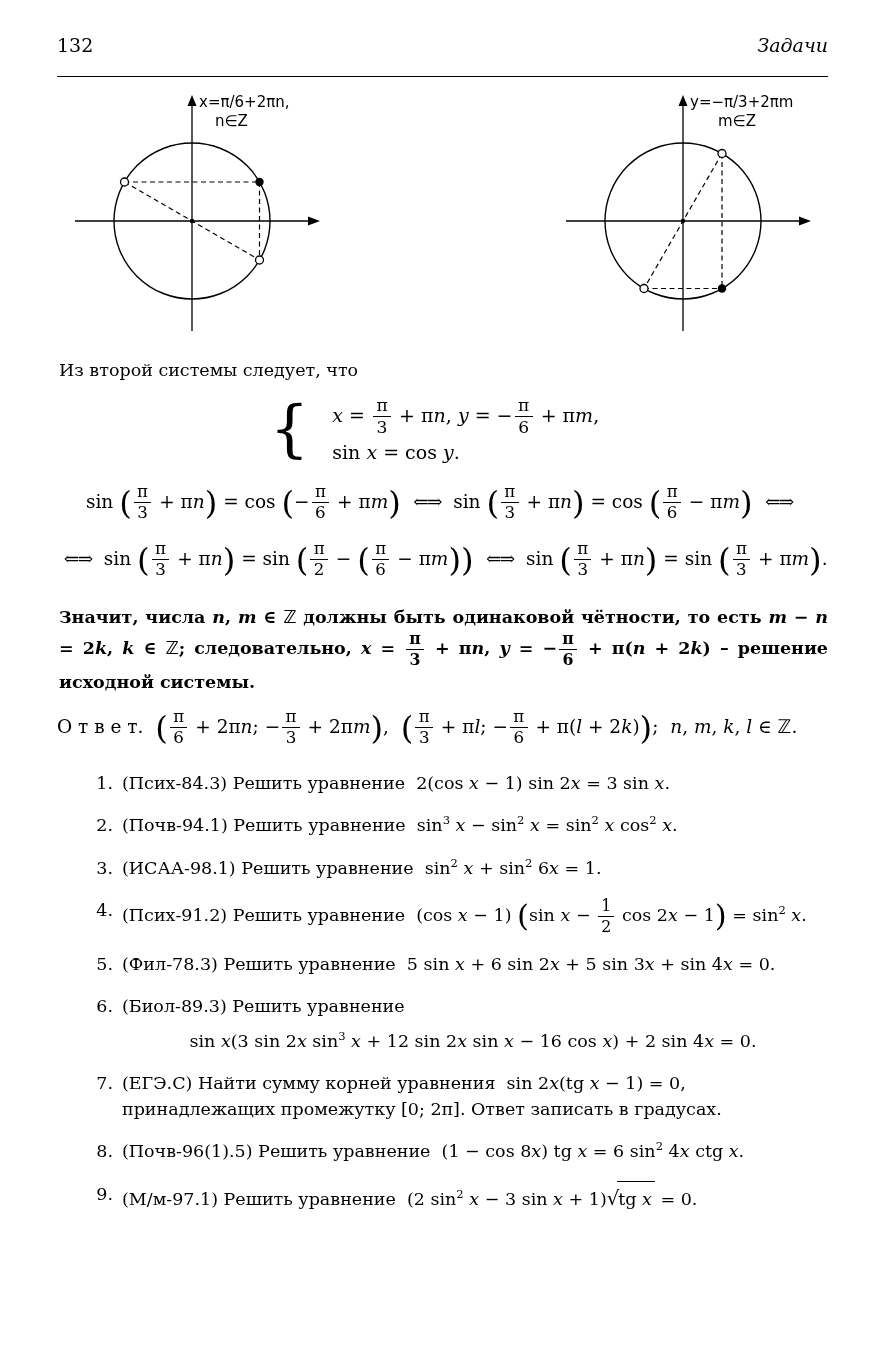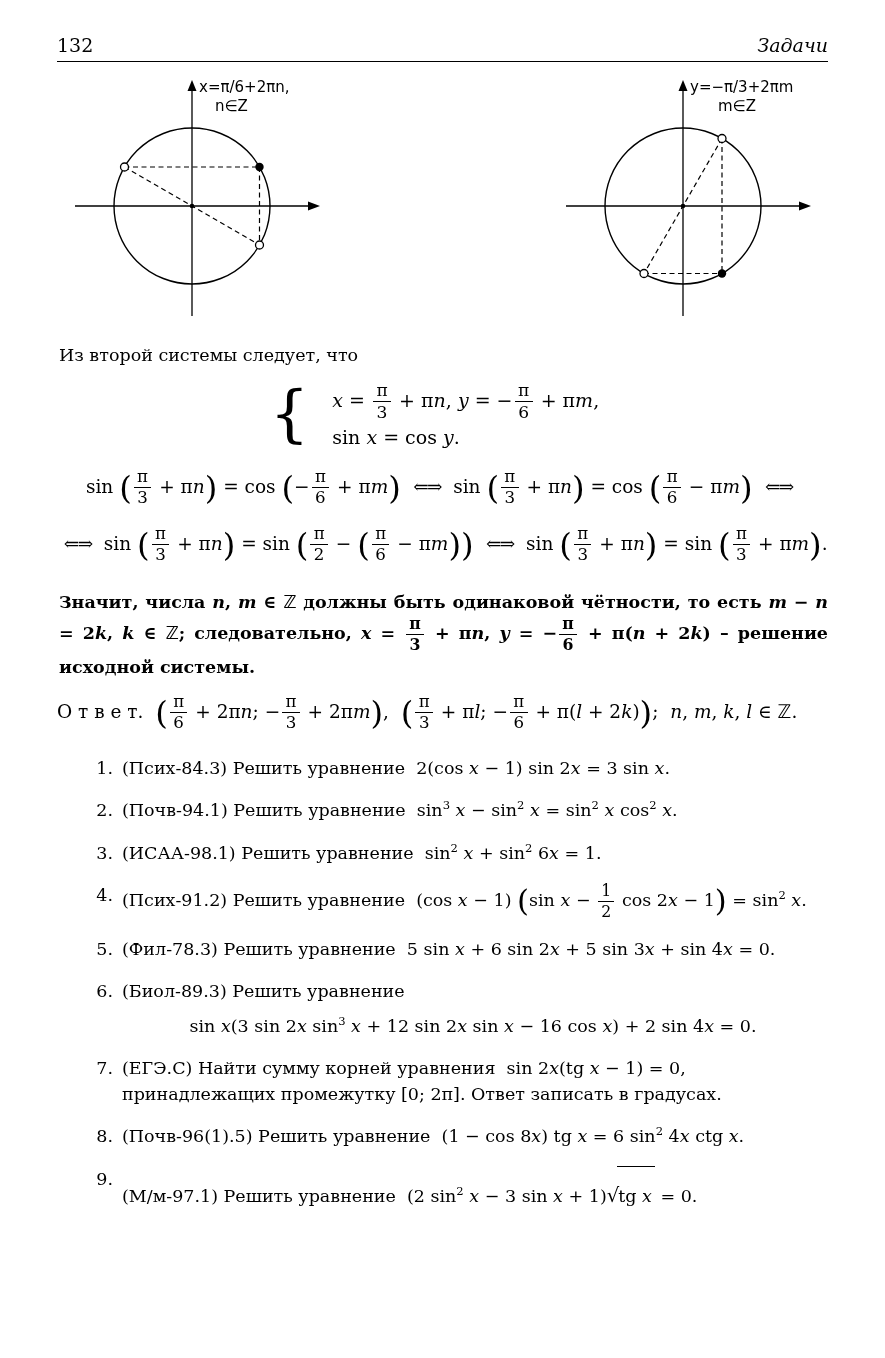--- a/index.html
+++ b/index.html
@@ -2,21 +2,21 @@
 <html><head>
 <meta charset="utf-8">
 <style>
   html,body{margin:0;padding:0;background:#fff;}
   body{width:885px;height:1358px;font-family:"DejaVu Serif",serif;color:#000;}
   .page{position:relative;width:885px;height:1358px;overflow:hidden;background:#fff;}
   .content{padding:34px 57px 0 57px;}
 
   
   .hdr{display:flex;justify-content:space-between;align-items:baseline;
-       border-bottom:1.6px solid #000;padding-bottom:5px;font-size:19px;}
+       border-bottom:1.6px solid #000;padding-bottom:20px;font-size:19px;}
   .rt{font-style:italic;}
 
   
   .figs{display:flex;justify-content:space-between;gap:6px;margin-top:16px;}
   .figs svg{display:block;}
   .axis{stroke:#000;stroke-width:1.3;}
   .circ{fill:none;stroke:#000;stroke-width:1.4;}
   .dash{stroke:#000;stroke-width:1.2;stroke-dasharray:5 3.5;}
   .pt-filled{fill:#000;}
   .pt-open{fill:#fff;stroke:#000;stroke-width:1.3;}
@@ -29,21 +29,21 @@
   
   i{font-family:"DejaVu Serif",serif;}
   .f{display:inline-block;vertical-align:middle;text-align:center;font-size:.9em;line-height:1.12;margin:0 2px;font-style:normal;}
   .f .t{display:block;border-bottom:1px solid #000;padding:0 .2em 1px .2em;}
   .f .b{display:block;padding-top:1px;}
   .bp{font-size:1.75em;line-height:0;vertical-align:middle;font-weight:400;}
   .iff{letter-spacing:-0.09em;padding:0 .35em;white-space:nowrap;}
   .bb{font-family:"DejaVu Sans",sans-serif;}
   sup{font-size:66%;line-height:0;}
   .sq{font-size:1.12em;}
-  .sqv{display:inline-block;border-top:1.2px solid #000;padding:16px 3px 0 1px;margin-left:-2px;}
+  .sqv{display:inline-block;border-top:1.2px solid #000;padding:4px 3px 0 1px;margin-left:-2px;}
   .ceq{display:block;text-align:center;margin-top:8px;}
 
   
   .system{display:flex;align-items:center;justify-content:center;gap:7px;margin-top:10px;}
   .brace{font-size:62px;line-height:.95;font-weight:400;}
   .eqline{font-size:19px;margin:3px 16px;white-space:nowrap;}
 
   
   .deq{font-size:18.5px;text-align:center;margin-top:17px;white-space:nowrap;}
 

